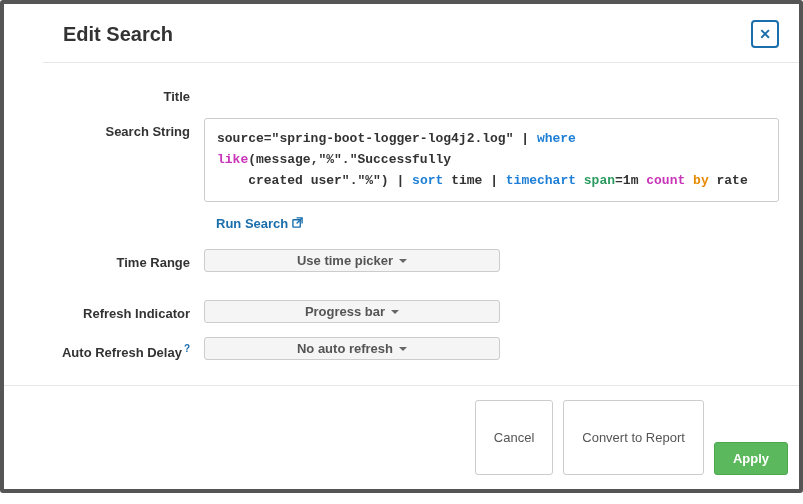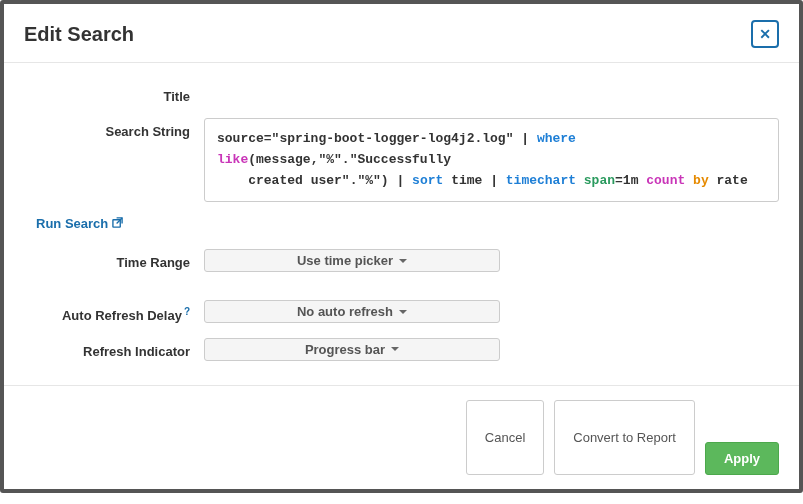--- a/index.html
+++ b/index.html
@@ -15,20 +15,21 @@
       border-radius: 3px;
       background: #fff;
       overflow: hidden;
     }
     .modal-header {
       display: flex;
       justify-content: space-between;
       align-items: center;
       padding: 16px 20px 14px 20px;
       border-bottom: 1px solid #e6e6e6;
+      margin-left: 39px;
     }
     .modal-title {
       font-size: 20px;
       font-weight: 700;
       color: #333;
     }
     .close-btn {
       width: 28px;
       height: 28px;
       border: 2px solid #1a6eab;
@@ -79,21 +80,20 @@
     .code-pipe { color: #333; }
     .code-kw { color: #1e7fd6; }
     .code-fn { color: #c935b8; }
     .code-cmd-timechart { color: #1e7fd6; }
     .code-span { color: #2a9a5e; text-align: center; }
     .code-count { color: #c935b8; }
     .code-by { color: #e68a00; }
     .run-search-row {
       display: flex;
       margin-bottom: 18px;
-      flex-direction: column;
     }
     .run-search-spacer {
       width: 180px;
     }
     .run-search-link {
       color: #1a6eab;
       font-size: 13px;
       text-decoration: none;
       display: inline-flex;
       align-items: center;
@@ -140,21 +140,21 @@
       margin-bottom: 8px;
     }
     .help-icon {
       color: #1a6eab;
       font-size: 10px;
       vertical-align: super;
       margin-left: 2px;
     }
     .modal-footer {
       border-top: 1px solid #e6e6e6;
-      padding: 14px 20px;
+      padding: 14px 11px;
       display: flex;
       justify-content: flex-end;
       gap: 10px;
     }
     .btn {
       border: 1px solid #ccc;
       border-radius: 3px;
       padding: 8px 18px;
       font-size: 13px;
       background: #fff;
@@ -231,36 +231,36 @@
           <span class="caret-down"></span>
         </div>
       </div>
     </div>
 
     <div class="form-row">
       <div class="form-label"></div>
     </div>
 
     <div class="form-row">
+      <div class="form-label">Refresh Indicator</div>
+      <div class="form-control">
+        <div class="dropdown-btn">
+          <span>Progress bar</span>
+          <span class="caret-down"></span>
+        </div>
+      </div>
+    </div>
+
+    <div class="form-row">
       <div class="form-label">
         <span>Auto Refresh Delay</span><span class="help-icon">?</span>
       </div>
       <div class="form-control">
         <div class="dropdown-btn">
           <span>No auto refresh</span>
-          <span class="caret-down"></span>
-        </div>
-      </div>
-    </div>
-
-    <div class="form-row">
-      <div class="form-label">Refresh Indicator</div>
-      <div class="form-control">
-        <div class="dropdown-btn">
-          <span>Progress bar</span>
           <span class="caret-down"></span>
         </div>
       </div>
     </div>
 
   </div>
 
   <div class="modal-footer">
     <button class="btn">Cancel</button>
     <button class="btn">Convert to Report</button>

